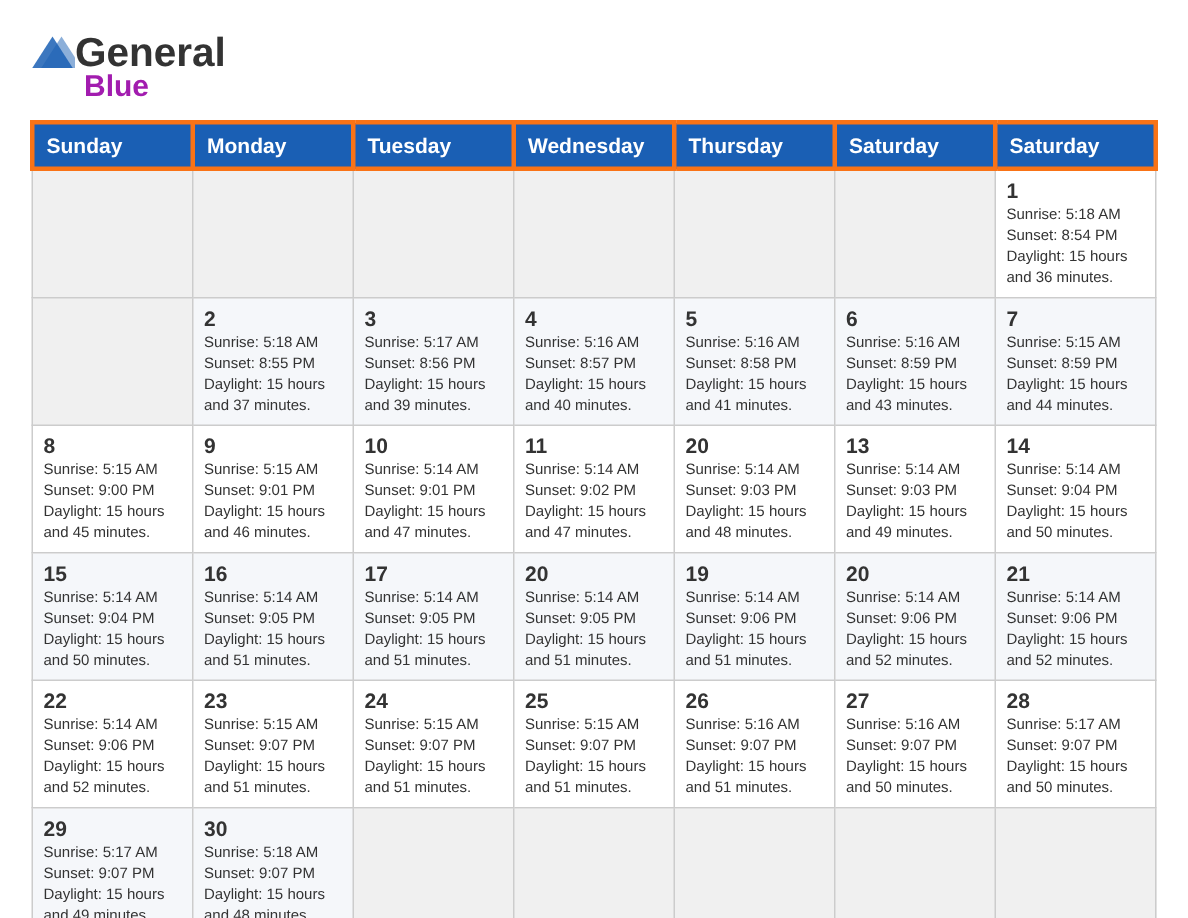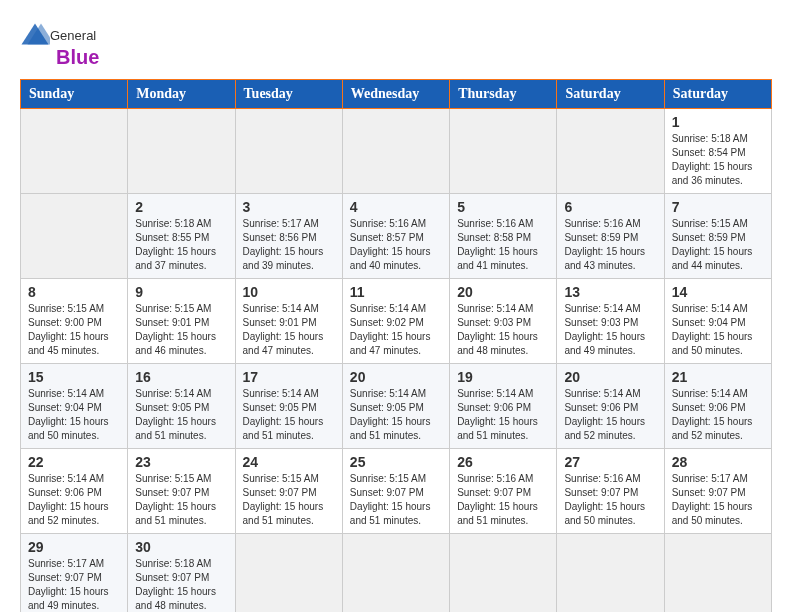--- a/index.html
+++ b/index.html
@@ -36,22 +36,21 @@
       width: 100%;
       border-collapse: collapse;
       border: 1px solid #ccc;
     }
     .calendar th {
       background-color: #1a5fb4;
       color: #fff;
       text-align: left;
       padding: 6px 8px;
       font-size: 14px;
-      border: 1px solid #f97316;
-      font-family: Liberation Serif, serif;
+      border: 3px solid #f97316;
     }
     .calendar td {
       vertical-align: top;
       padding: 5px 7px;
       border: 1px solid #ccc;
       width: calc(100% / 7);
       min-height: 80px;
       background: #fff;
       font-size: 11px;
       color: #333;
@@ -89,21 +88,21 @@
 </head>
 <body>
 
 <div class="header-area">
   <div class="logo-wrapper">
     <div class="logo-line">
       <svg class="logo-icon" viewBox="0 0 40 35">
         <polygon points="20,2 38,30 2,30" fill="#1a5fb4" opacity="0.85"></polygon>
         <polygon points="28,2 46,30 10,30" fill="#1a5fb4" opacity="0.5"></polygon>
       </svg>
-      <span style="font-size:13px;font-weight:normal;color:#333;">General</span>
+      <span style="font-size:27px;font-weight:bold;color:#333;">General</span>
     </div>
     <span style="font-size:20px;font-weight:bold;color:#a21caf;margin-left:36px;margin-top:-4px;">Blue</span>
   </div>
   <div class="title-area">
   </div>
 </div>
 
 <table class="calendar">
   <thead>
     <tr>

